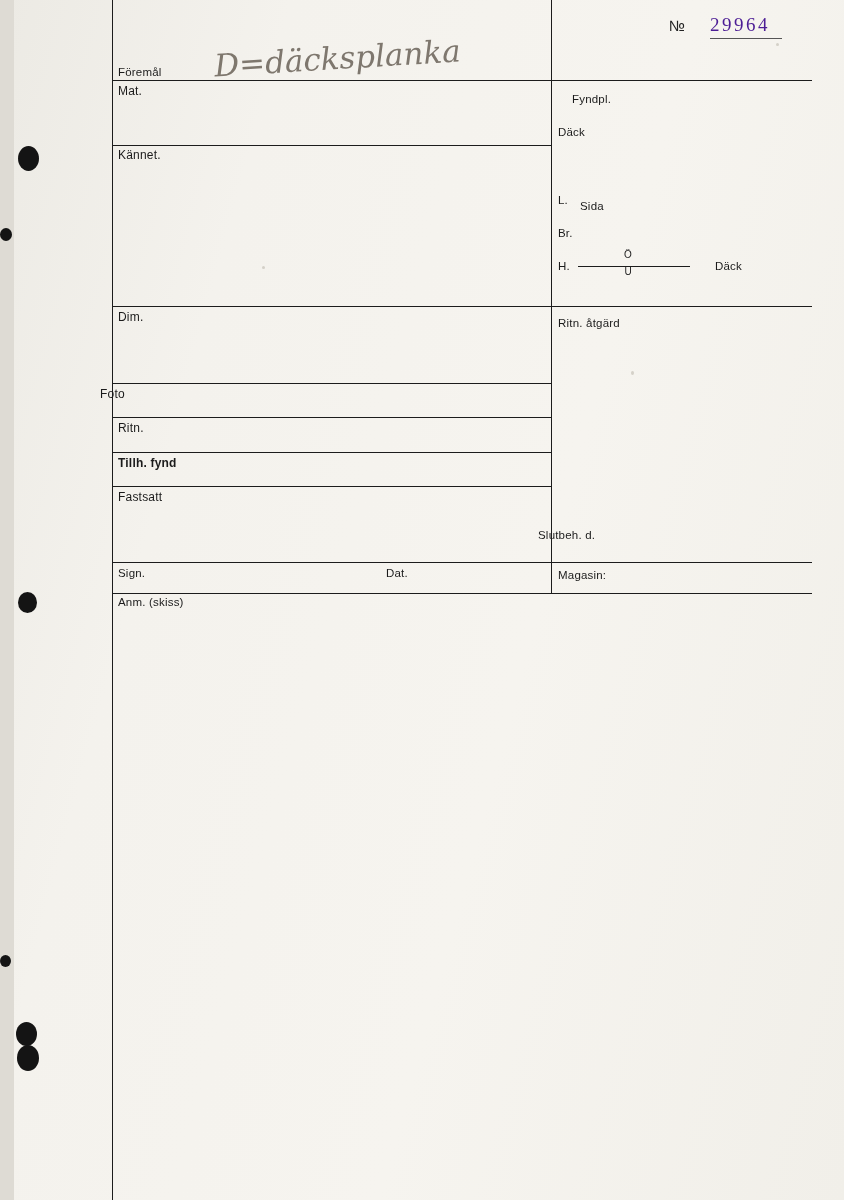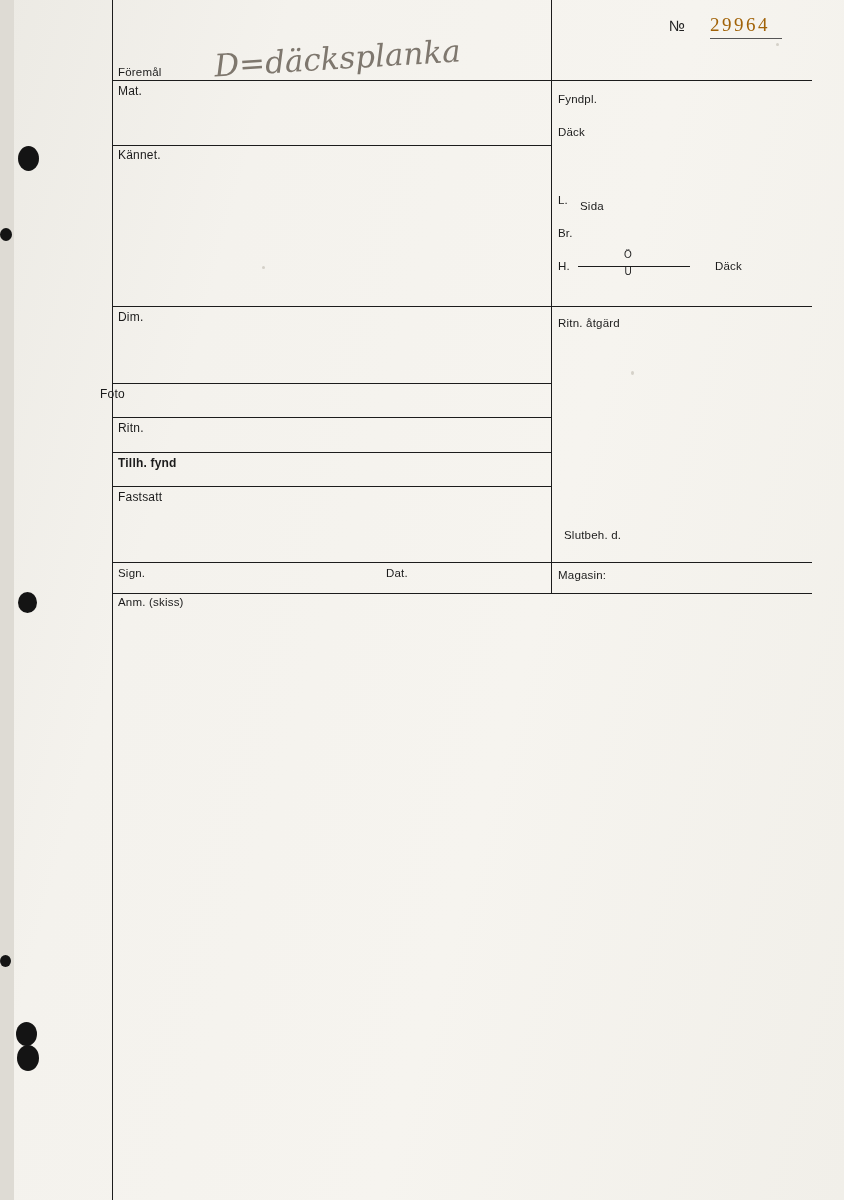--- a/index.html
+++ b/index.html
@@ -65,21 +65,21 @@
   }
   .num-sym {
     position: absolute;
     font-size: 15px;
     color: #222;
   }
   #record-number {
     position: absolute;
     font-size: 19px;
     letter-spacing: 2.5px;
-    color: #a16207;
+    color: #4c1d95;
     font-family: "Liberation Serif", serif;
   }
   #record-number-underline {
     position: absolute;
     height: 1px;
     background: #555;
   }
   
   #handwriting {
     position: absolute;
@@ -160,28 +160,28 @@
   <span class="lbl" style="left:118px; top:148px;">Kännet.</span>
   <span class="lbl" style="left:118px; top:310px;">Dim.</span>
   <span class="lbl" style="left:100px; top:387px;">Foto</span>
   <span class="lbl" style="left:118px; top:421px;">Ritn.</span>
   <span class="lbl" style="left:118px; top:456px; font-weight:bold;">Tillh. fynd</span>
   <span class="lbl" style="left:118px; top:490px;">Fastsatt</span>
   <span class="lbl-big" style="left:118px; top:567px;">Sign.</span>
   <span class="lbl-big" style="left:386px; top:567px;">Dat.</span>
   <span class="lbl-big" style="left:118px; top:587px;margin-top:9px;">Anm. (skiss)</span>
 
-  <span class="lbl-big" style="left:558px; top:93px;">Fyndpl.</span>
+  <span class="lbl-big" style="left:572px; top:93px;">Fyndpl.</span>
   <span class="lbl-big" style="left:558px; top:126px;">Däck</span>
   <span class="lbl-big" style="left:580px; top:160px;margin-top:40px;">Sida</span>
   <span class="lbl-big" style="left:558px; top:194px;">L.</span>
   <span class="lbl-big" style="left:558px; top:227px;">Br.</span>
   <span class="lbl-big" style="left:558px; top:260px;">H.</span>
 
   <div class="ou-box" style="left:620px; top:250px;">Ö</div>
   <div class="ou-rule" style="left:578px; top:266px; width:112px;"></div>
   <div class="ou-box" style="left:620px; top:267px;">U</div>
 
   <span class="lbl-big" style="left:715px; top:260px;">Däck</span>
   <span class="lbl-big" style="left:558px; top:317px;">Ritn. åtgärd</span>
-  <span class="lbl-big" style="left:564px; top:529px;">Slutbeh. d.</span>
+  <span class="lbl-big" style="left:538px; top:529px;">Slutbeh. d.</span>
   <span class="lbl-big" style="left:558px; top:569px;">Magasin:</span>
 </div>
 
 </body></html>

